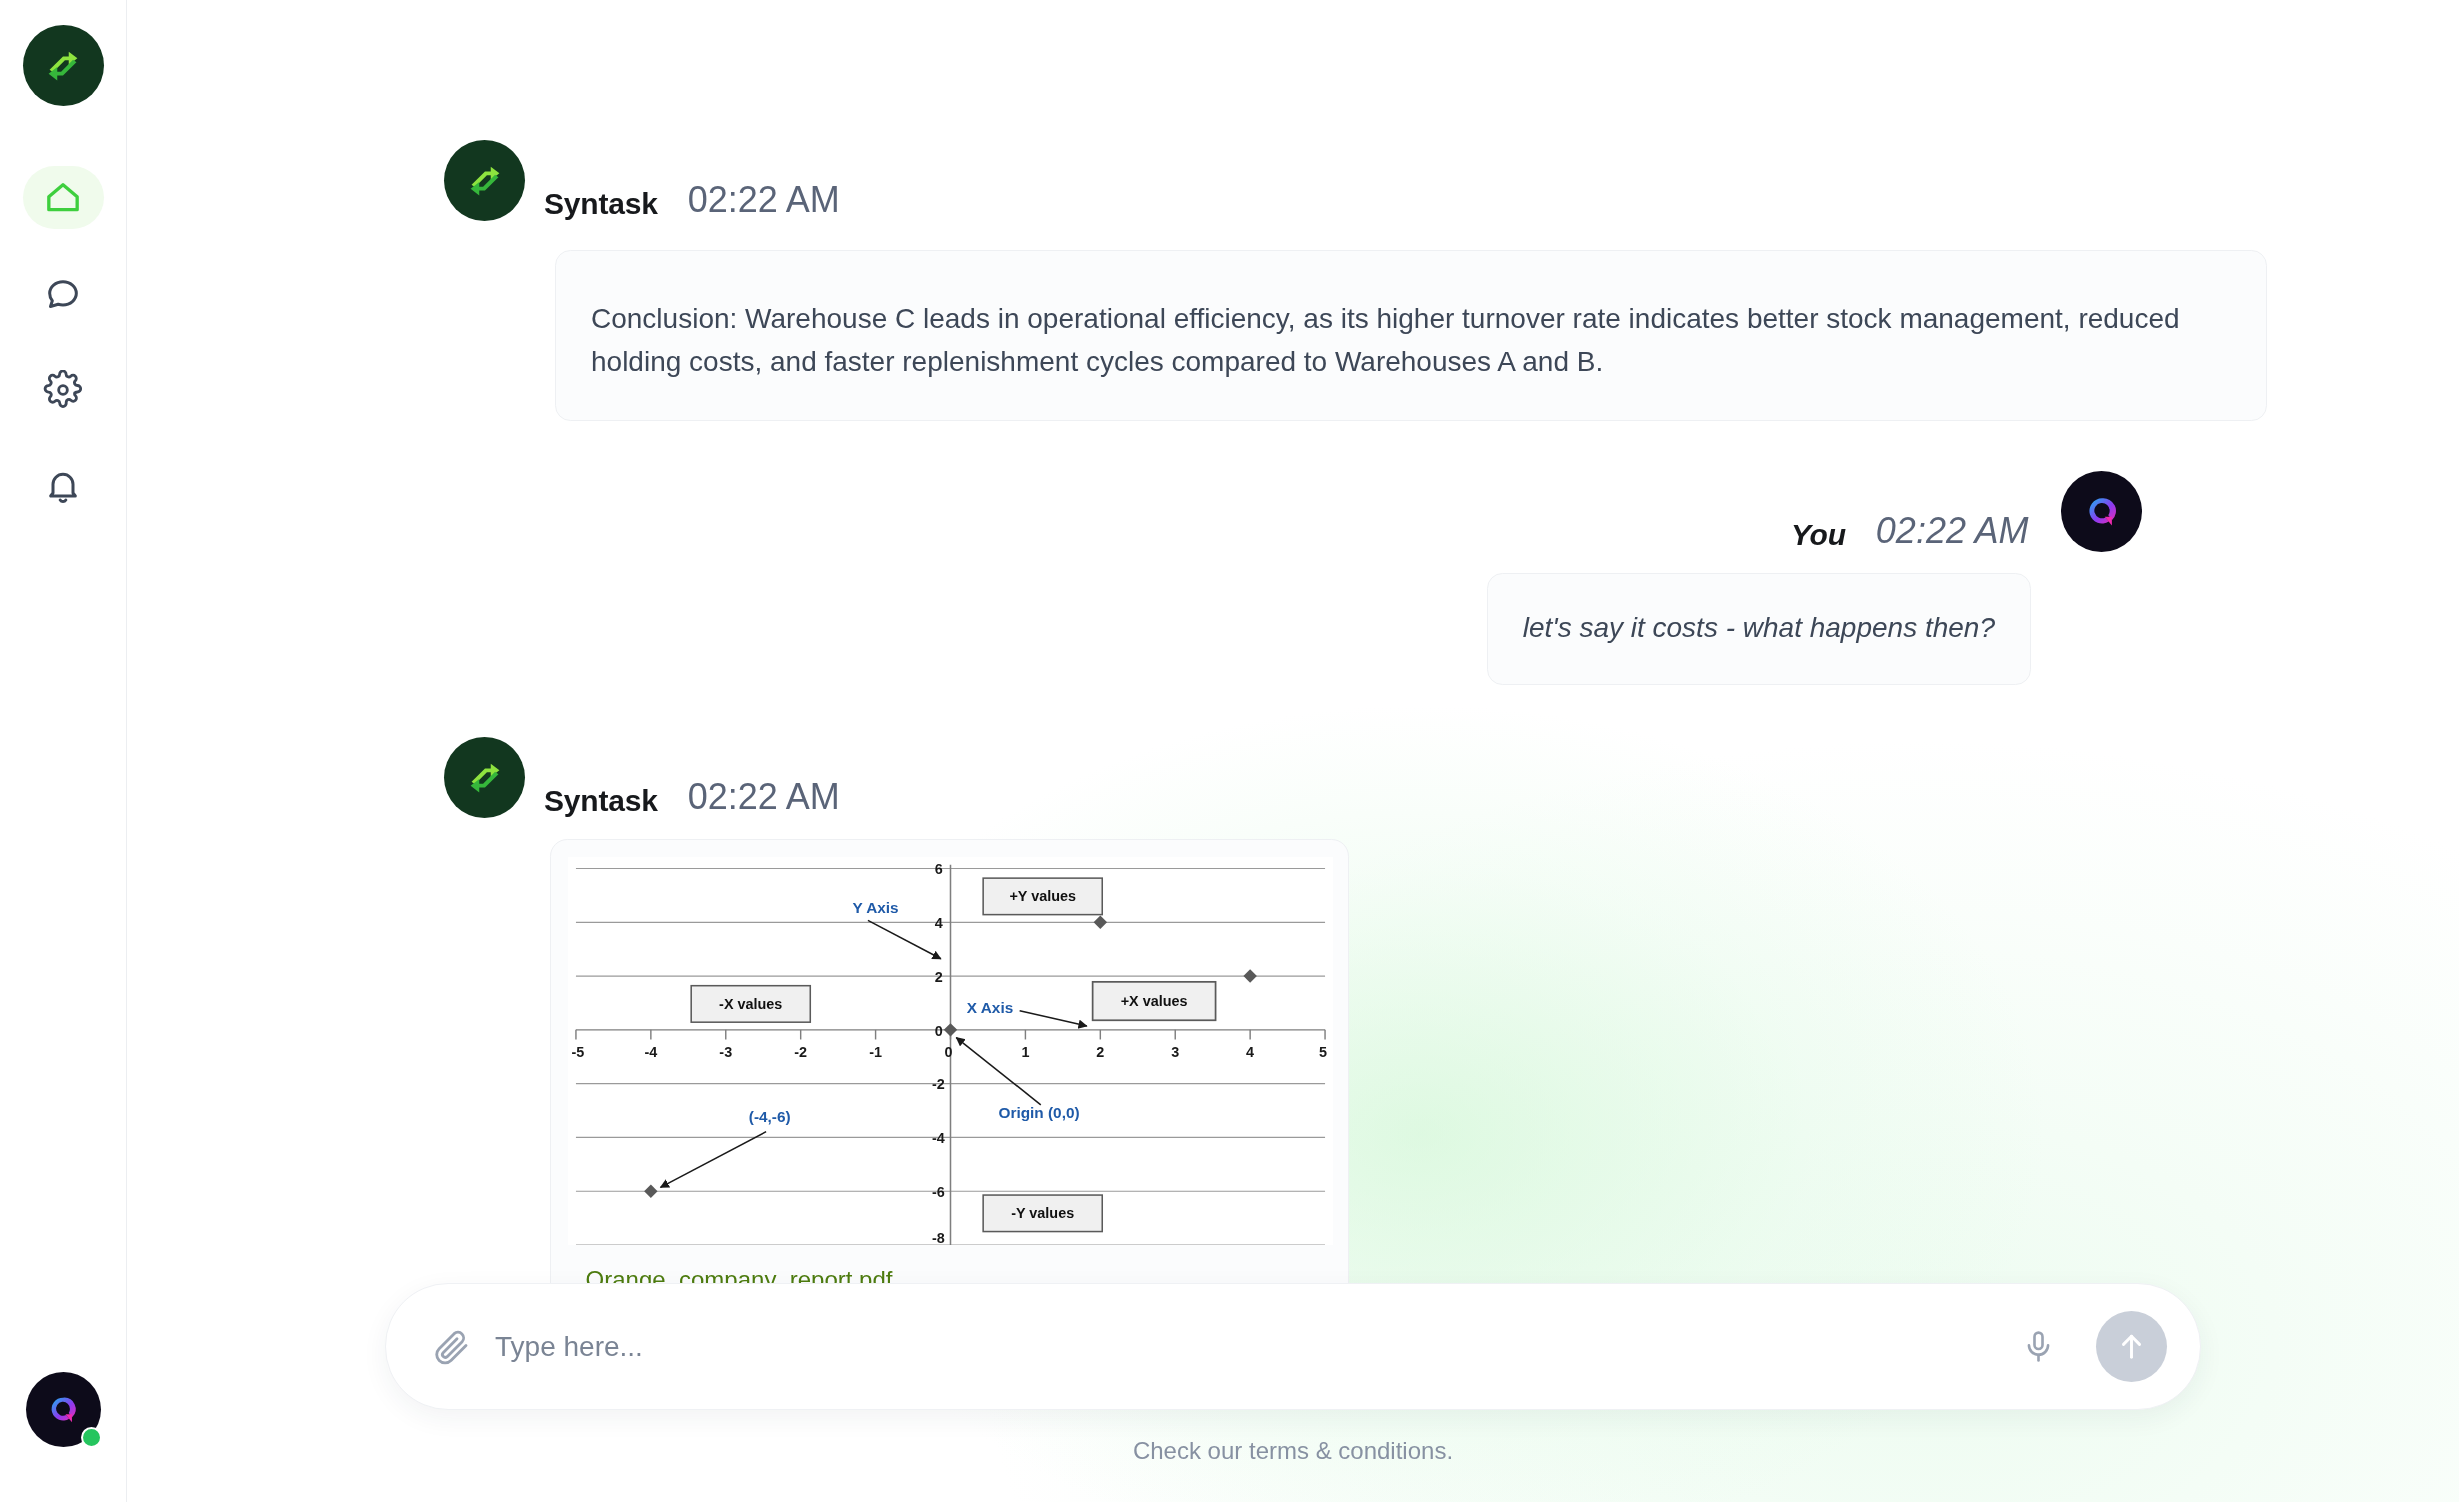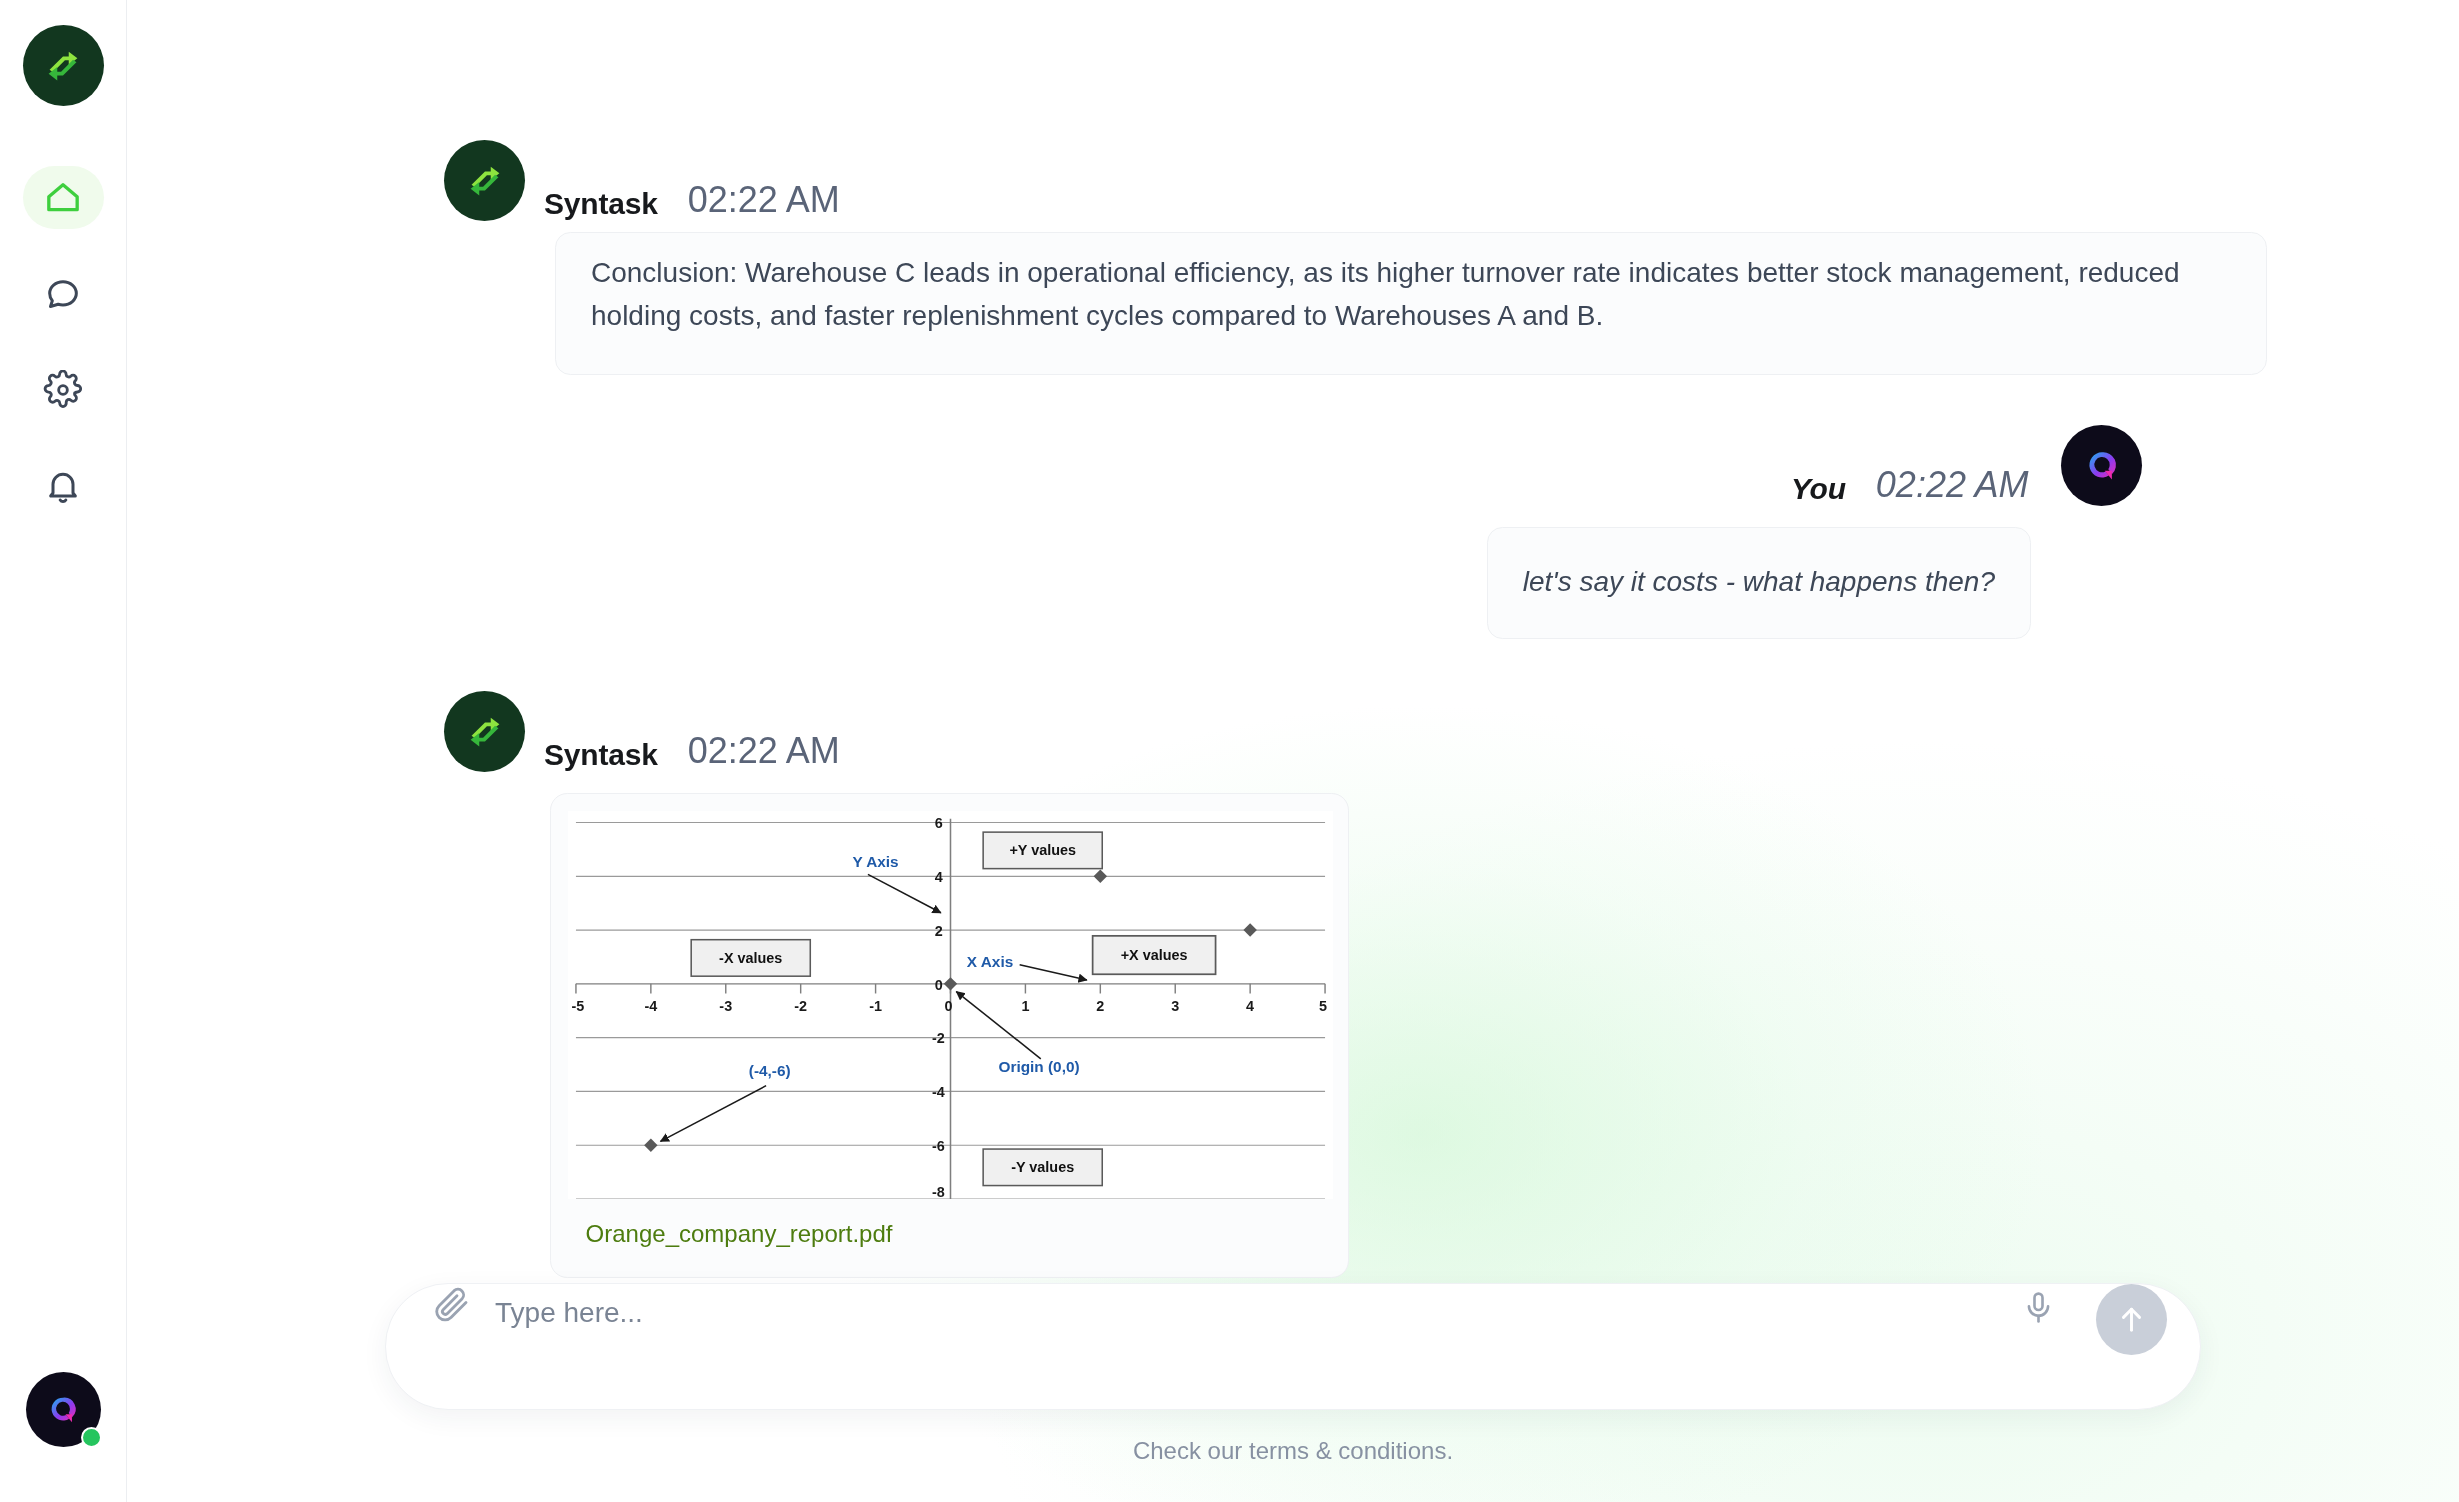--- a/index.html
+++ b/index.html
@@ -105,26 +105,26 @@
     letter-spacing: -0.2px;
   }
   .time {
     font-size: 36px;
     font-weight: 400;
     color: #5a6478;
     margin-left: 11px;
   }
 
   .bubble-assistant {
-    margin: 11px 0 0 428px;
+    margin: 29px 0 0 428px;
     width: 1712px;
     background: #fbfcfd;
     border: 1px solid #eef0f3;
     border-radius: 15.4px;
-    padding: 19px 35px 37px 35px;
+    padding: 47px 35px 37px 35px;
   }
   .bubble-assistant p {
     font-size: 28px;
     line-height: 1.52;
     color: #3d4757;
     font-weight: 400;
   }
 
   .bubble-user {
     margin: 21px 428px 0 auto;
@@ -170,21 +170,21 @@
   }
   .composer {
     margin: 0 auto;
     width: 1816px;
     height: 127px;
     background: #ffffff;
     border: 1px solid #eff1f4;
     border-radius: 63px;
     box-shadow: 0 7.7px 27px rgba(30,45,60,0.06);
     display: flex;
-    align-items: flex-start;
+    align-items: center;
     padding: 0 33px 0 46px;
     gap: 23px;
   }
   .composer-input {
     flex: 1 1 auto;
     border: none;
     outline: none;
     background: transparent;
     font-family: "Liberation Sans", sans-serif;
     font-size: 28px;

